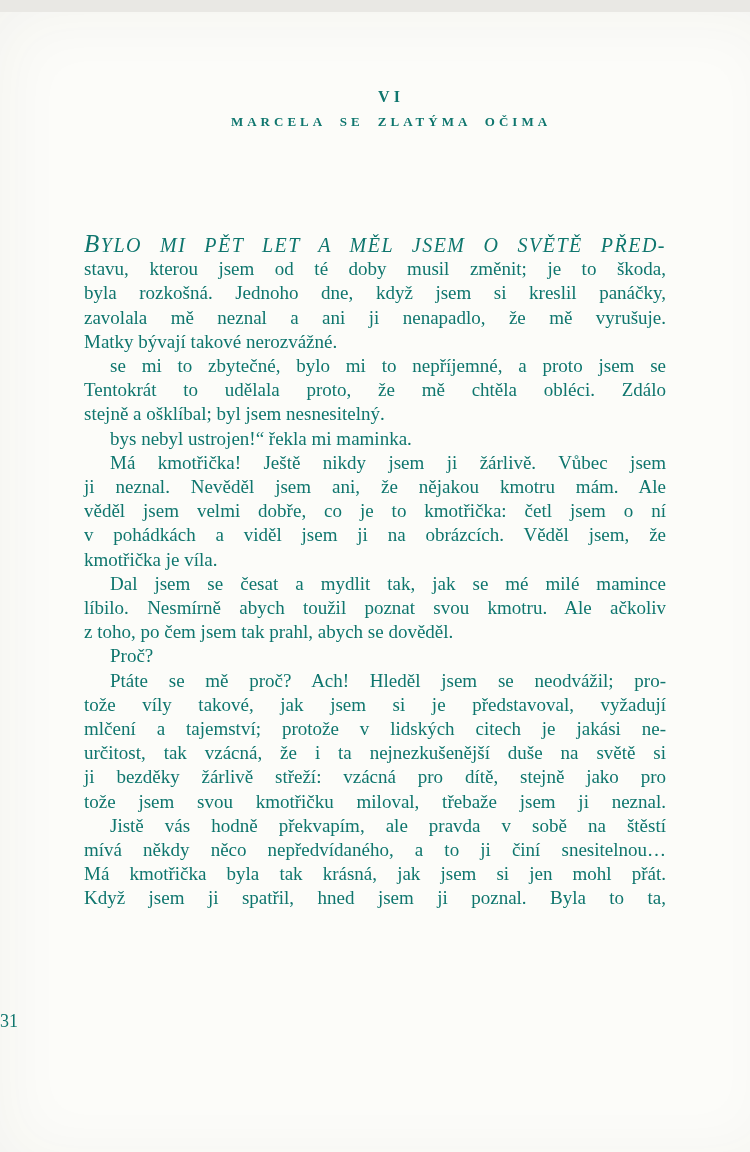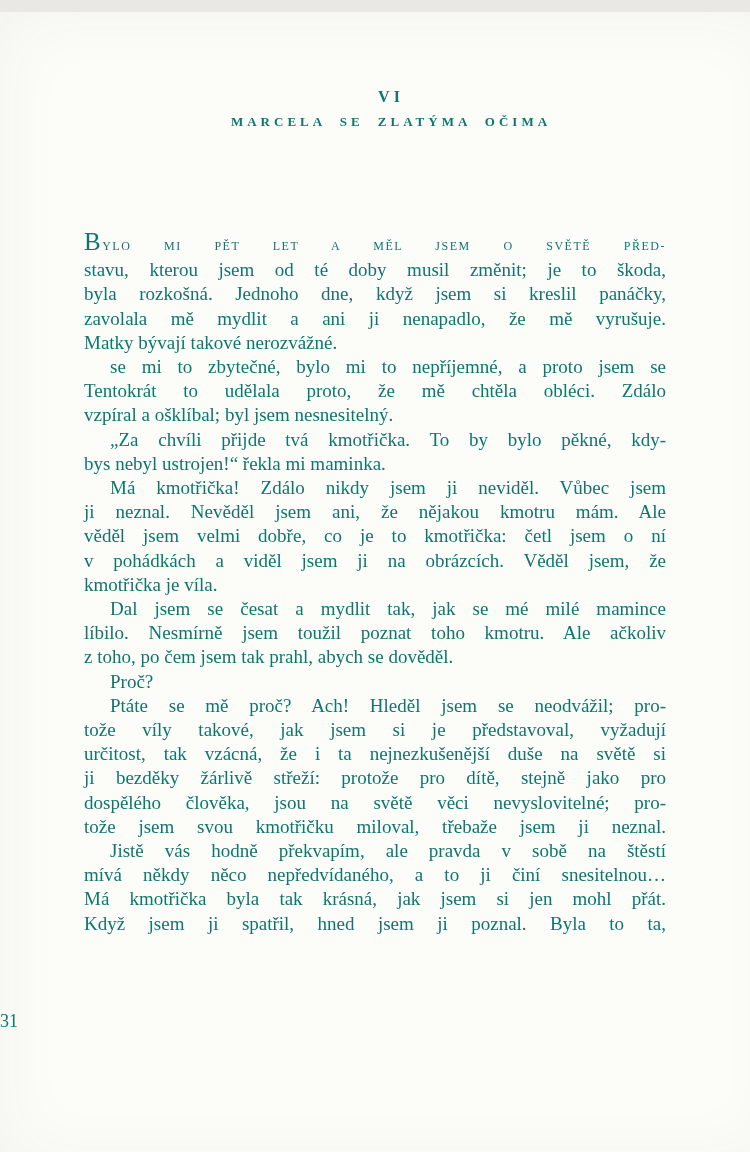--- a/index.html
+++ b/index.html
@@ -59,23 +59,24 @@
     text-align-last: justify;
     white-space: normal;
   }
   .line.last {
     text-align-last: auto;
   }
   .line.last.justify-last {
     text-align-last: justify;
   }
   .opening-line {
-    font-size: 12px;
+    font-size: 20px;
     letter-spacing: 1.5px;
     word-spacing: 2px;
+    font-style: italic;
   }
   .opening-line::first-letter {
     font-size: 25px;
     line-height: 0.75;
   }
   .page-number {
     position: absolute;
     top: 999px;
     left: 0;
     width: 100%;
@@ -87,53 +88,52 @@
 <body>
 
 <div class="page">
   <div class="chapter-number">VI</div>
   <div class="chapter-title">MARCELA SE ZLATÝMA OČIMA</div>
   <div class="body-text">
       <div class="paragraph">
         <div class="line opening-line">BYLO MI PĚT LET A MĚL JSEM O SVĚTĚ PŘED-</div>
         <div class="line">stavu, kterou jsem od té doby musil změnit; je to škoda,</div>
         <div class="line">byla rozkošná. Jednoho dne, když jsem si kreslil panáčky,</div>
-        <div class="line">zavolala mě mydlit a ani ji nenapadlo, že mě vyrušuje.</div>
+        <div class="line">zavolala mě neznal a ani ji nenapadlo, že mě vyrušuje.</div>
         <div class="line last">Matky bývají takové nerozvážné.</div>
       </div>
       <div class="paragraph indent">
         <div class="line">se mi to zbytečné, bylo mi to nepříjemné, a proto jsem se</div>
         <div class="line">Tentokrát to udělala proto, že mě chtěla obléci. Zdálo</div>
-        <div class="line last">vzpíral a ošklíbal; byl jsem nesnesitelný.</div>
+        <div class="line last">stejně a ošklíbal; byl jsem nesnesitelný.</div>
       </div>
       <div class="paragraph indent">
-        <div class="line">„Za chvíli přijde tvá kmotřička. To by bylo pěkné, kdy-</div>
         <div class="line last">bys nebyl ustrojen!“ řekla mi maminka.</div>
       </div>
       <div class="paragraph indent">
-        <div class="line">Má kmotřička! Zdálo nikdy jsem ji neviděl. Vůbec jsem</div>
+        <div class="line">Má kmotřička! Ještě nikdy jsem ji žárlivě. Vůbec jsem</div>
         <div class="line">ji neznal. Nevěděl jsem ani, že nějakou kmotru mám. Ale</div>
         <div class="line">věděl jsem velmi dobře, co je to kmotřička: četl jsem o ní</div>
         <div class="line">v pohádkách a viděl jsem ji na obrázcích. Věděl jsem, že</div>
         <div class="line last">kmotřička je víla.</div>
       </div>
       <div class="paragraph indent">
         <div class="line">Dal jsem se česat a mydlit tak, jak se mé milé mamince</div>
-        <div class="line">líbilo. Nesmírně jsem toužil poznat toho kmotru. Ale ačkoliv</div>
+        <div class="line">líbilo. Nesmírně abych toužil poznat svou kmotru. Ale ačkoliv</div>
         <div class="line last">z toho, po čem jsem tak prahl, abych se dověděl.</div>
       </div>
       <div class="paragraph indent">
         <div class="line last">Proč?</div>
       </div>
       <div class="paragraph indent">
         <div class="line">Ptáte se mě proč? Ach! Hleděl jsem se neodvážil; pro-</div>
         <div class="line">tože víly takové, jak jsem si je představoval, vyžadují</div>
+        <div class="line">mlčení a tajemství; protože v lidských citech je jakási ne-</div>
         <div class="line">určitost, tak vzácná, že i ta nejnezkušenější duše na světě si</div>
-        <div class="line">ji bezděky žárlivě střeží: protože pro dítě, stejně jako pro</div>
-        <div class="line">dospělého člověka, jsou na světě věci nevyslovitelné; pro-</div>
+        <div class="line">ji bezděky žárlivě střeží: vzácná pro dítě, stejně jako pro</div>
         <div class="line last justify-last">tože jsem svou kmotřičku miloval, třebaže jsem ji neznal.</div>
       </div>
       <div class="paragraph indent">
         <div class="line">Jistě vás hodně překvapím, ale pravda v sobě na štěstí</div>
         <div class="line">mívá někdy něco nepředvídaného, a to ji činí snesitelnou…</div>
         <div class="line">Má kmotřička byla tak krásná, jak jsem si jen mohl přát.</div>
         <div class="line">Když jsem ji spatřil, hned jsem ji poznal. Byla to ta,</div>
       </div>
     </div>
   <div class="page-number">31</div>

